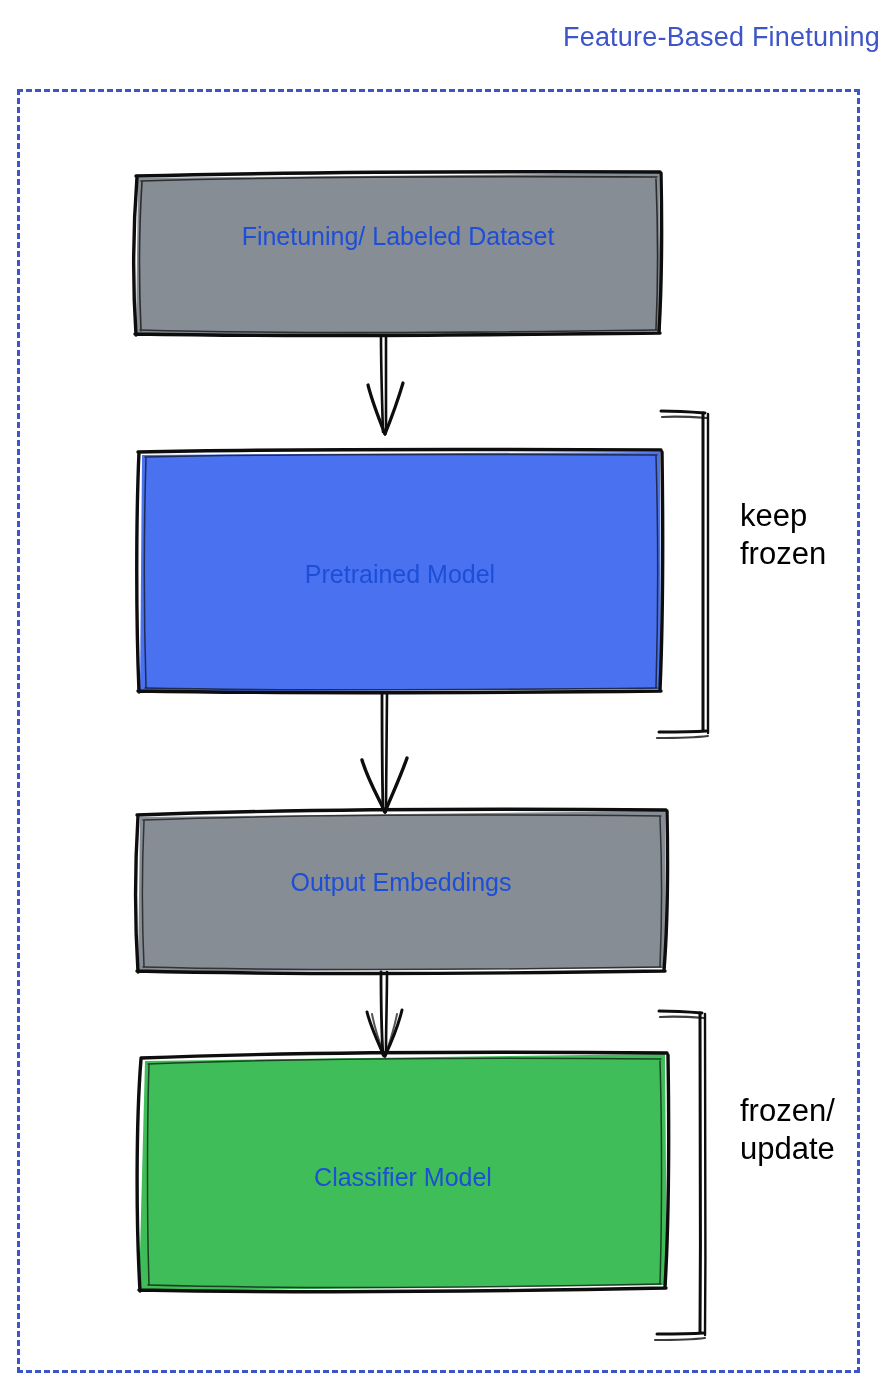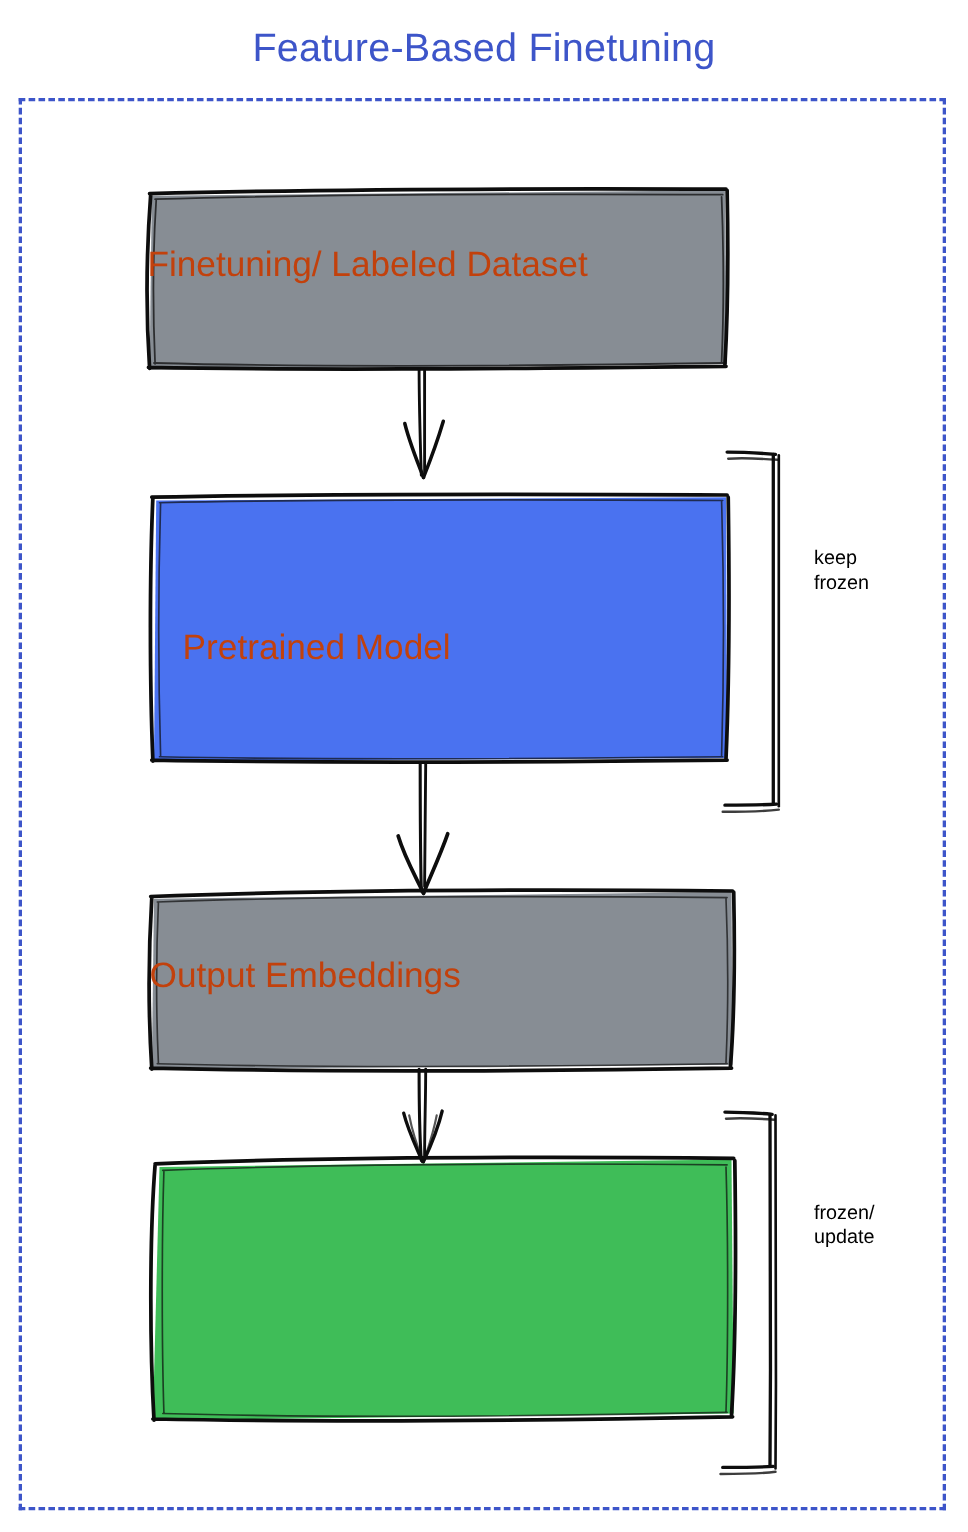--- a/index.html
+++ b/index.html
@@ -21,22 +21,22 @@
     left: 0; top: 0;
     width: 880px;
     height: 1393px;
   }
 
   .diagram-title {
     position: absolute;
     left: 0;
     top: 22px;
     width: 880px;
-    text-align: center;
-    font-size: 36px;
+    text-align: right;
+    font-size: 27px;
     font-weight: 400;
     letter-spacing: 0.2px;
     color: #3d55c9;
     font-family: "Liberation Sans", sans-serif;
     white-space: nowrap;
   }
 
   .frame {
     position: absolute;
     left: 17px;
@@ -48,29 +48,30 @@
     pointer-events: none;
   }
 
   .node {
     position: absolute;
     box-sizing: border-box;
   }
   .node-label {
     position: absolute;
     width: 100%;
-    font-size: 32px;
-    font-family: "Liberation Sans", sans-serif;
-    color: #c2410c;
+    text-align: center;
+    font-size: 25px;
+    font-family: "Liberation Sans", sans-serif;
+    color: #1d4ed8;
     white-space: nowrap;
   }
 
   .side-label {
     position: absolute;
-    font-size: 18px;
+    font-size: 31px;
     line-height: 1.22;
     font-family: "Liberation Sans", sans-serif;
     color: #000000;
     white-space: pre-line;
   }
 
   svg.layer {
     position: absolute;
     left: 0; top: 0;
     width: 880px;
@@ -178,27 +179,30 @@
       <path d="M655,1340 C674,1340 690,1340 705,1338" fill="none" stroke="#0d0d0d" stroke-width="2.2" stroke-linecap="round" opacity="0.8"></path>
     </g>
 
   </svg>
 
   <div class="node" style="left:134px; top:172px; width:528px; height:164px;">
     <div class="node-label" style="top:50px;">Finetuning/ Labeled Dataset</div>
   </div>
 
   <div class="node" style="left:138px; top:450px; width:524px; height:243px;">
-    <div class="node-label" style="top:120px;padding-left:28px;">Pretrained Model</div>
+    <div class="node-label" style="top:110px;">Pretrained Model</div>
   </div>
 
   <div class="node" style="left:136px; top:798px; width:530px; height:162px;">
     <div class="node-label" style="top:70px;">Output Embeddings</div>
   </div>
 
+  <div class="node" style="left:139px; top:1053px; width:528px; height:238px;">
+    <div class="node-label" style="top:110px;">Classifier Model</div>
+  </div>
 
   <div class="side-label" style="left:740px; top:497px;">keep
 frozen</div>
 
   <div class="side-label" style="left:740px; top:1092px;">frozen/
 update</div>
 
 </div>
 
 </body></html>

